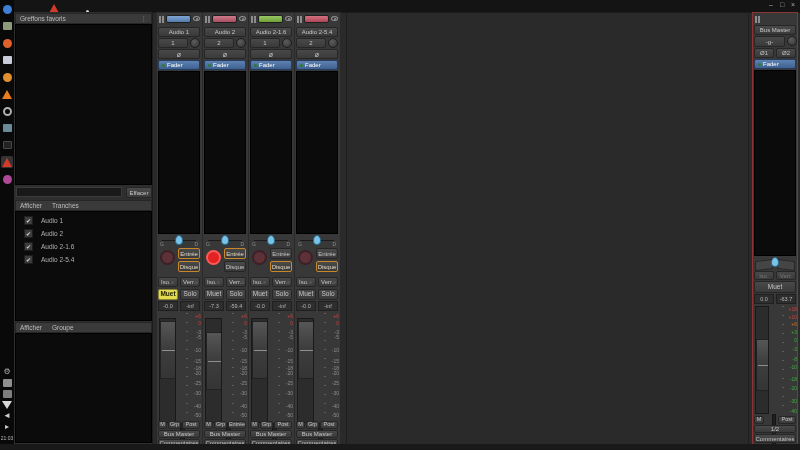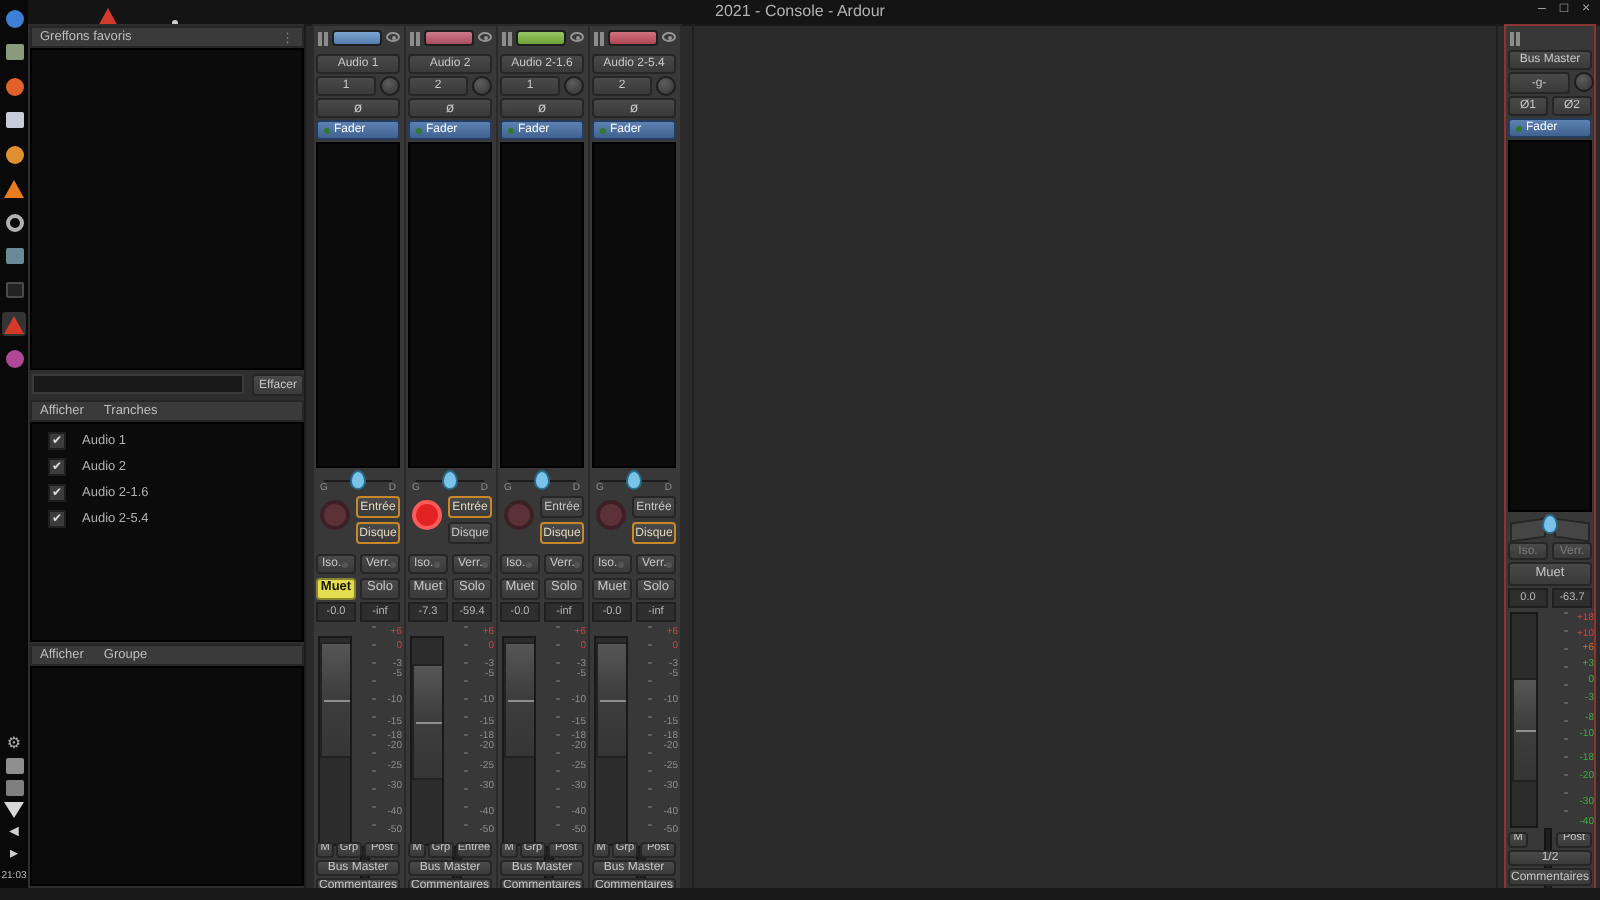--- a/index.html
+++ b/index.html
@@ -60,21 +60,20 @@
   .bottomedge{left:0;top:444px;width:800px;height:6px;background:#191919;}
   .master{left:752px;top:12px;width:46px;height:434px;background:#383838;border:1px solid #8b3434;}
   .tri{width:0;height:0;}
 </style>
 </head>
 <body>
 
 <div id="screen">
 
   <div class="abs titlebar"></div>
-  <div class="abs title">2021 - Console - Ardour</div>
   <div class="abs winctl" style="right:24px">–</div>
   <div class="abs winctl" style="right:13px">□</div>
   <div class="abs winctl" style="right:2px">×</div>
 
   <div class="abs tri" style="left:48px;top:4px;border-left:6px solid transparent;border-right:6px solid transparent;border-bottom:11px solid #d43a2a;"></div>
   <div class="abs" style="left:86px;top:10px;width:3px;height:3px;border-radius:50%;background:#cfcfcf;"></div>
 
   <div class="abs taskbar" id="taskbar">
       <div class="tb-item" style="top: 3px;">
         <div style="width: 9px; height: 9px; border-radius: 50%; background: rgb(61, 127, 212);"></div>

